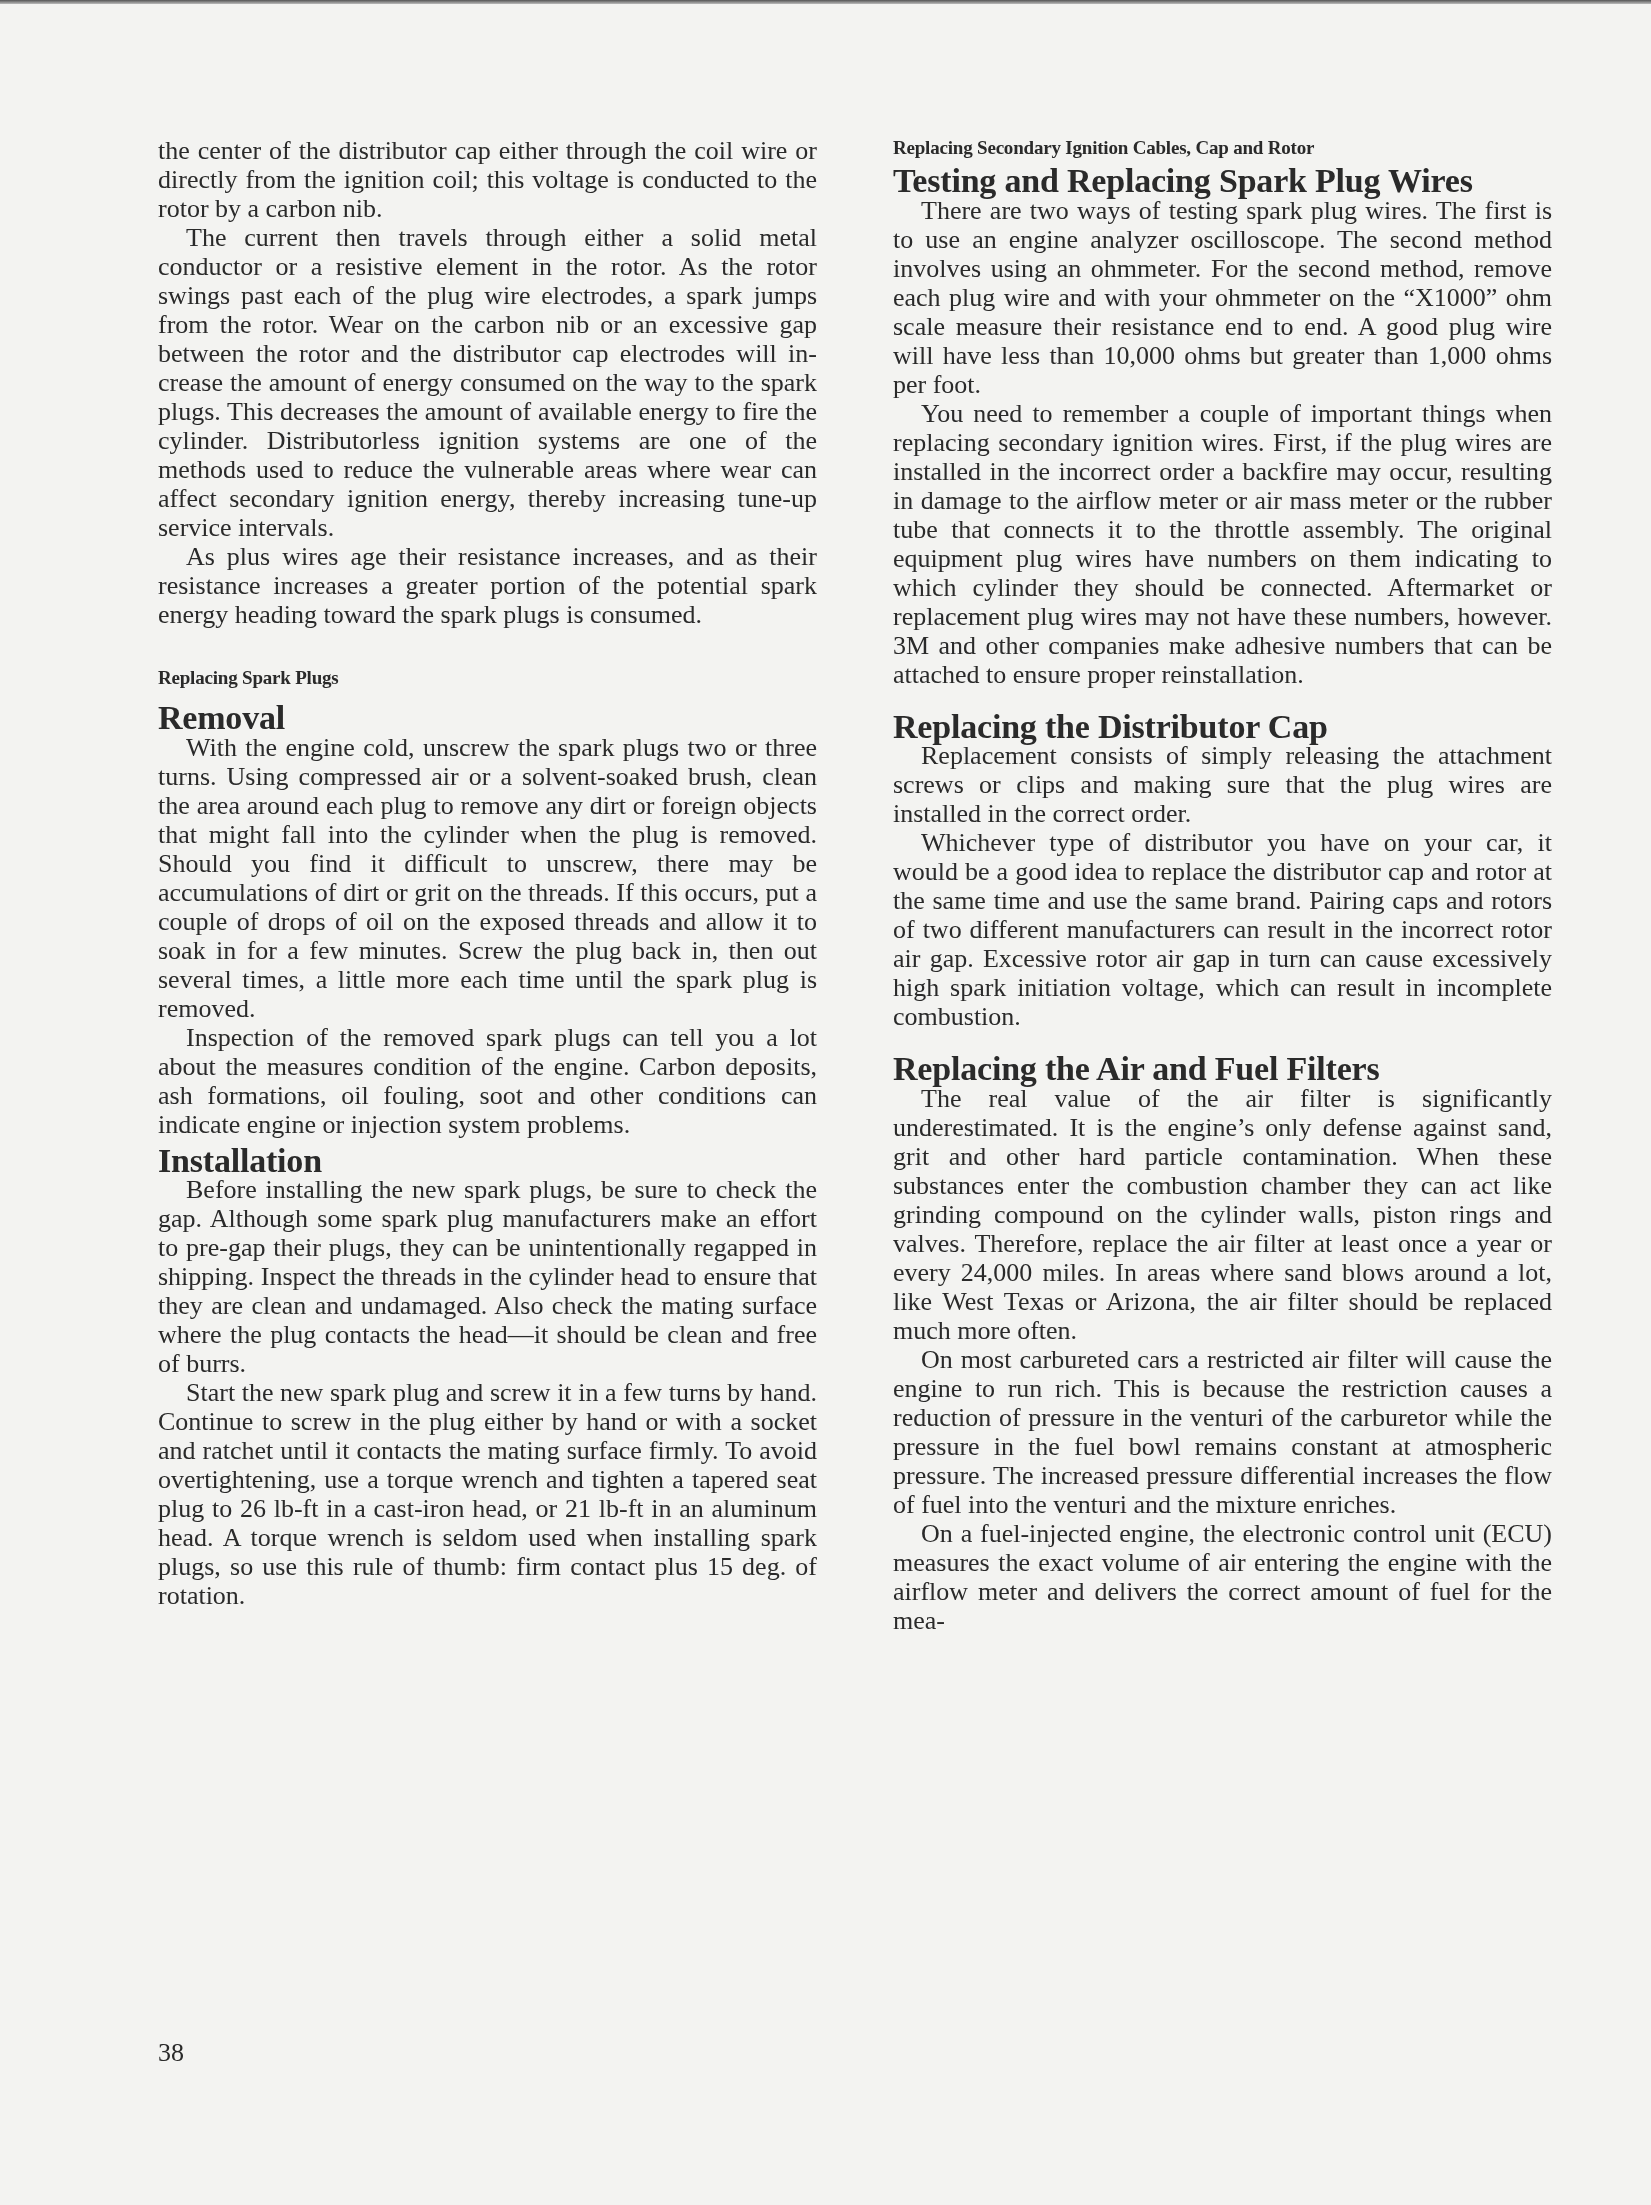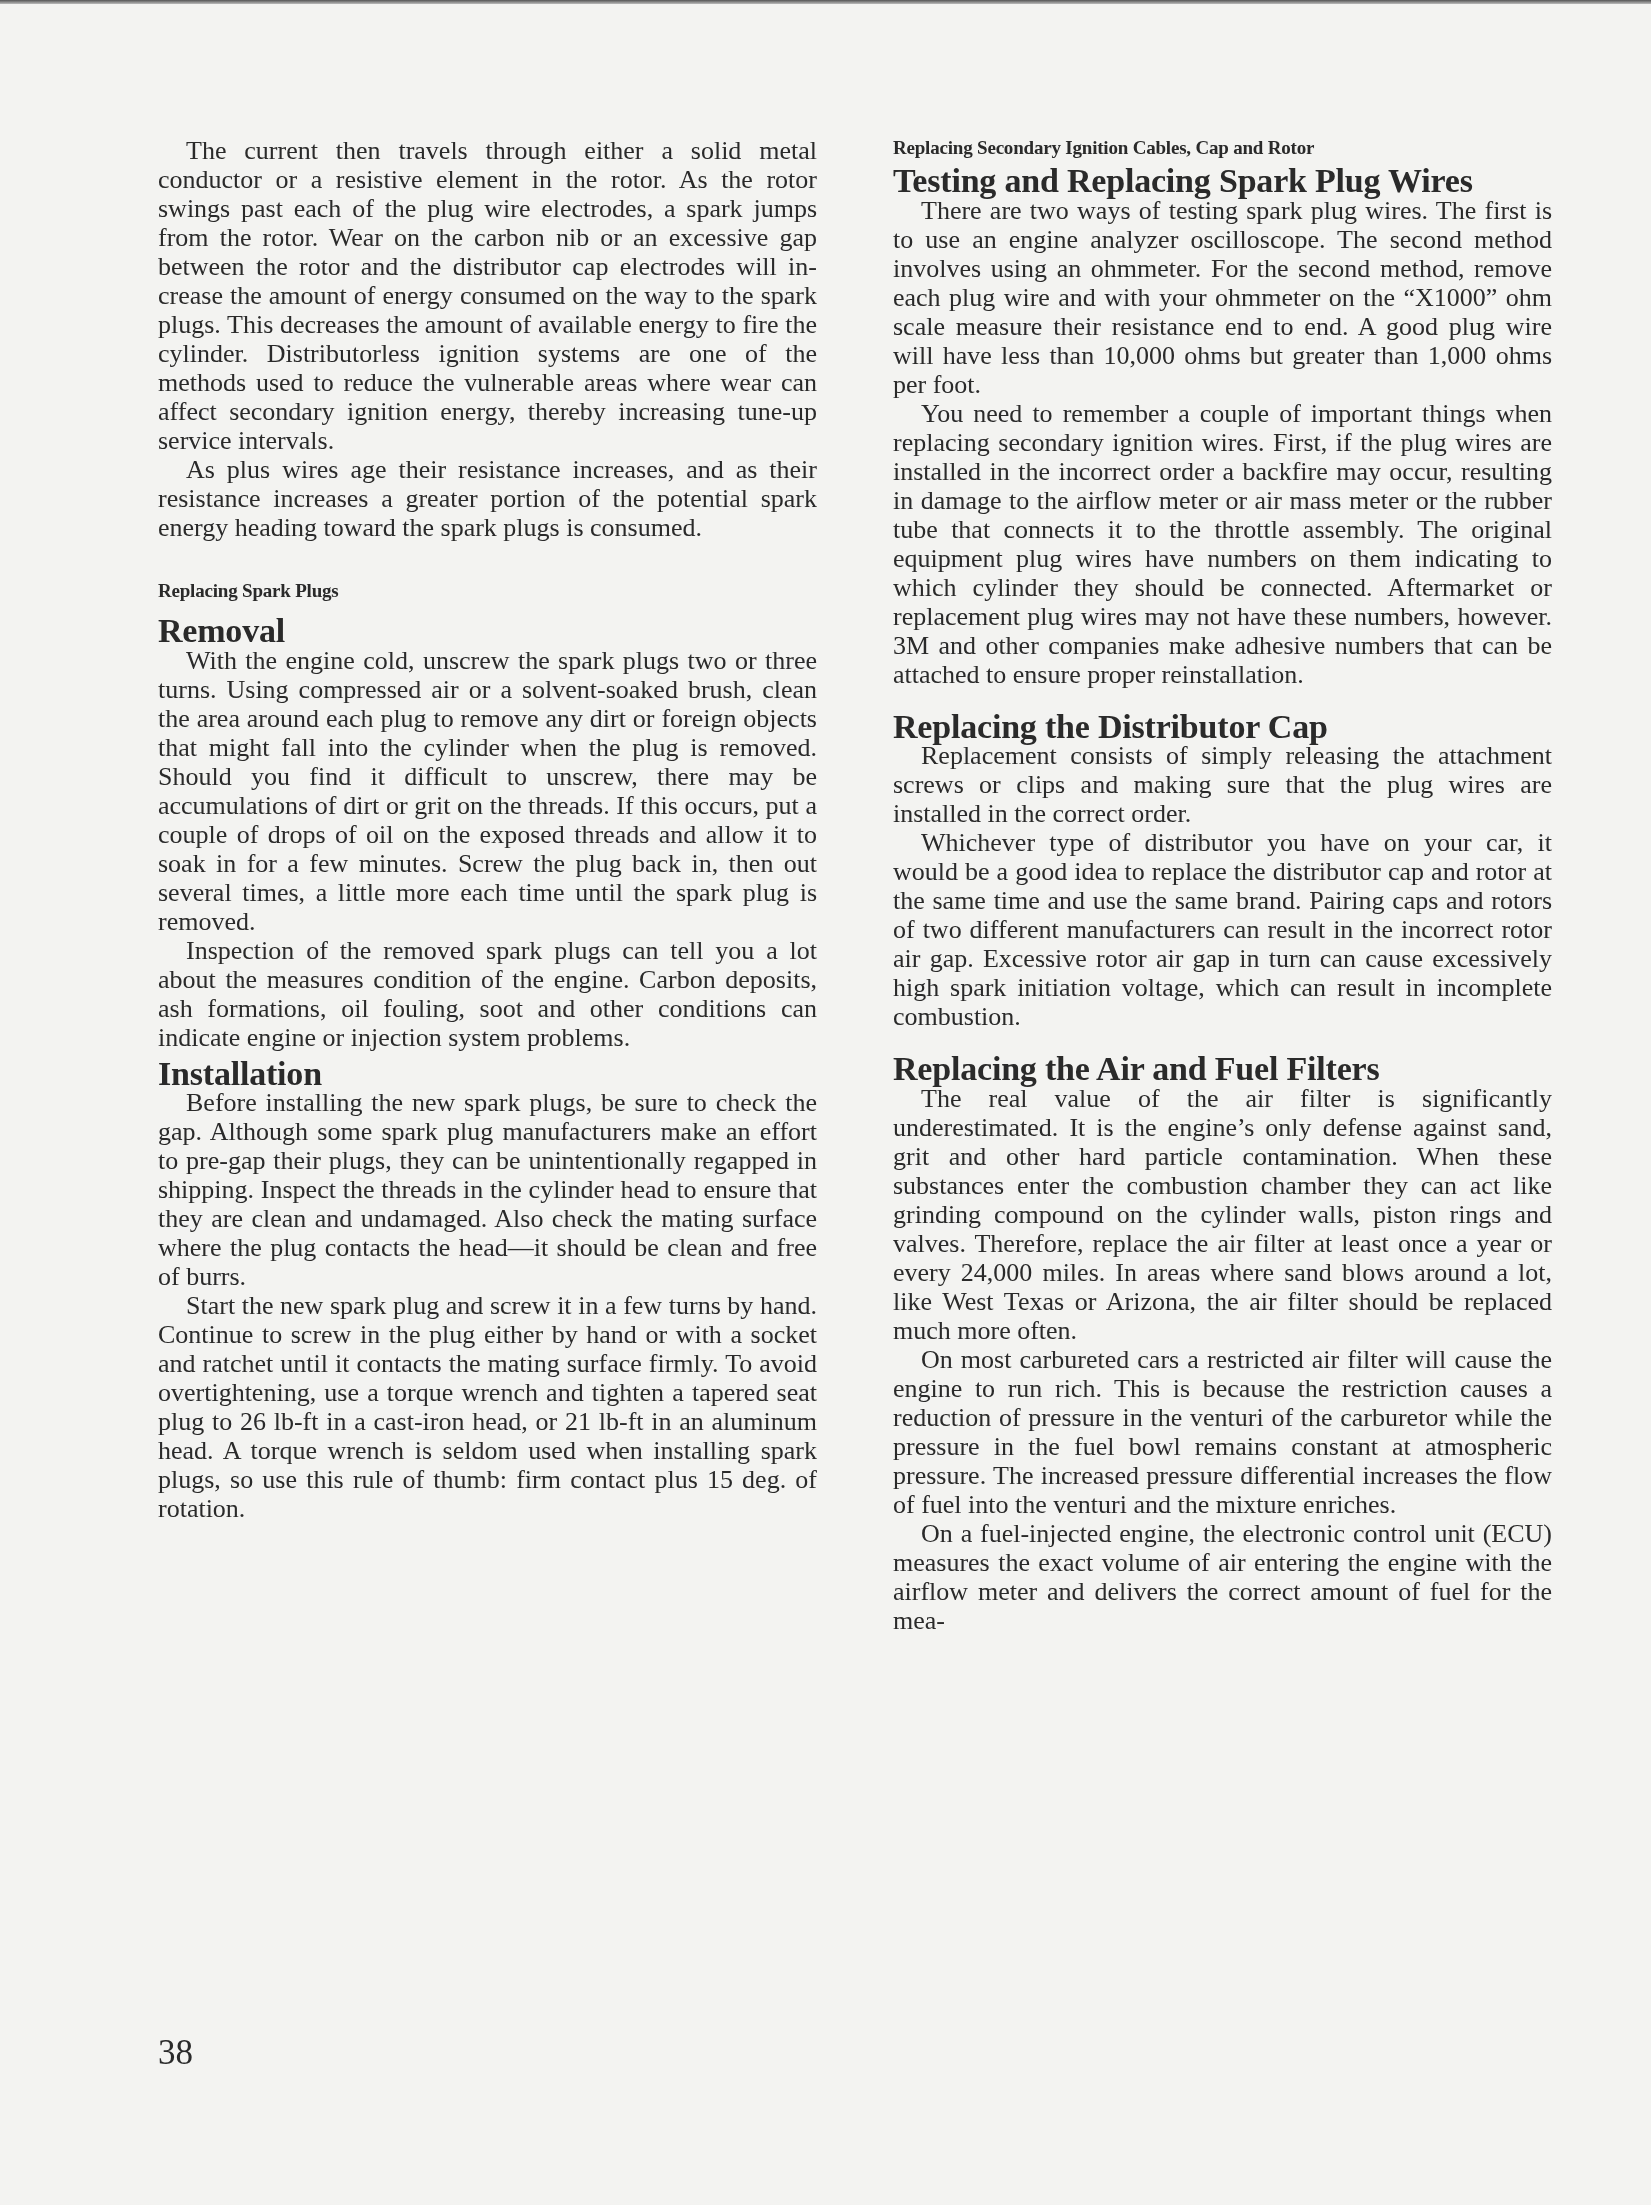--- a/index.html
+++ b/index.html
@@ -49,30 +49,31 @@
     text-align: left;
   }
   .left h2 { margin-top: 33px; margin-bottom: 11px; }
   .left h3.installation { margin-top: 8px; }
   .right h2 { margin-bottom: 4.2px; }
   .right h3.gap { margin-top: 24px; font-family: Liberation Serif, serif; }
   .pagenum {
     position: absolute;
     left: 158px;
     top: 2039px;
-    font-size: 35px;
+    font-size: 26px;
     line-height: 28.5px;
   }
 </style>
 </head>
 <body>
 
 <div class="topbar"></div>
 
 <div class="col left">
+  <p class="noindent">the center of the distributor cap either through the coil wire or directly from the ignition coil; this voltage is conducted to the rotor by a carbon nib.</p>
   <p>The current then travels through either a solid metal conductor or a resistive element in the rotor. As the rotor swings past each of the plug wire electrodes, a spark jumps from the rotor. Wear on the carbon nib or an excessive gap between the rotor and the distributor cap electrodes will in­crease the amount of energy consumed on the way to the spark plugs. This decreases the amount of available energy to fire the cylinder. Distributor­less ignition systems are one of the methods used to reduce the vulnerable areas where wear can affect secondary ignition energy, thereby increas­ing tune-up service intervals.</p>
   <p>As plus wires age their resistance increases, and as their resistance increases a greater portion of the potential spark energy heading toward the spark plugs is consumed.</p>
 
   <h2>Replacing Spark Plugs</h2>
 
   <h3>Removal</h3>
   <p>With the engine cold, unscrew the spark plugs two or three turns. Using compressed air or a solvent-soaked brush, clean the area around each plug to remove any dirt or foreign objects that might fall into the cylinder when the plug is removed. Should you find it difficult to unscrew, there may be accumulations of dirt or grit on the threads. If this occurs, put a couple of drops of oil on the exposed threads and allow it to soak in for a few minutes. Screw the plug back in, then out several times, a little more each time until the spark plug is removed.</p>
   <p>Inspection of the removed spark plugs can tell you a lot about the measures condition of the engine. Carbon deposits, ash formations, oil fouling, soot and other conditions can indicate engine or injec­tion system problems.</p>
 
   <h3 class="installation">Installation</h3>

